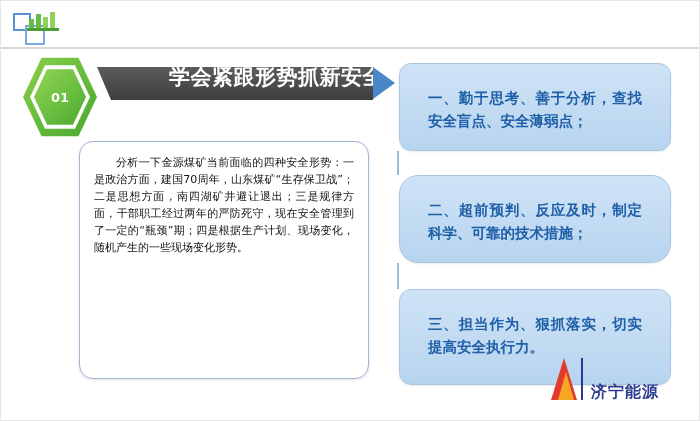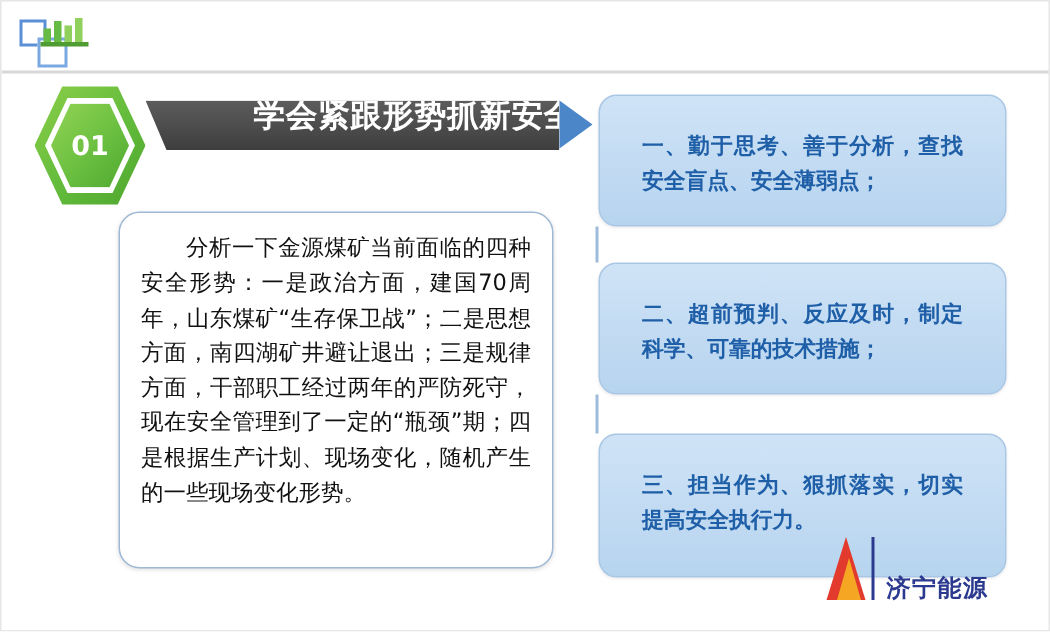--- a/index.html
+++ b/index.html
@@ -106,21 +106,21 @@
   .badge-hex .hex-num {
     position: absolute;
     left: 0;
     top: 0;
     width: 74px;
     height: 82px;
     display: flex;
     align-items: center;
     justify-content: center;
     color: #ffffff;
-    font-size: 18px;
+    font-size: 13px;
     font-weight: bold;
   }
 
   
   .title-banner {
     position: absolute;
     left: 96px;
     top: 66px;
     width: 276px;
     height: 33px;
@@ -192,21 +192,21 @@
     background: #ffffff;
     border: 1px solid #9fb8d4;
     border-radius: 14px;
     box-shadow: 0 1px 3px rgba(0,0,0,0.12);
     box-sizing: border-box;
     padding: 12px 14px 10px 14px;
     overflow: hidden;
   }
   .body-box p {
     margin: 0;
-    font-size: 15px;
+    font-size: 11px;
     line-height: 1.55;
     color: #111111;
     text-indent: 2em;
     text-align: justify;
   }
   .body-box p + p {
     margin-top: 1px;
   }
 
   
@@ -223,21 +223,21 @@
   }
   .panel .ptext {
     margin: 12px;
     font-size: 14.5px;
     line-height: 1.62;
     color: #1f5fa8;
     font-weight: bold;
     text-align: justify;
   }
   .panel-1 { top: 62px;  height: 88px; }
-  .panel-2 { top: 174px; height: 88px; }
+  .panel-2 { top: 174px; height: 88px; border-radius: 19px; }
   .panel-3 { top: 288px; height: 96px; }
 
   .panel-link {
     position: absolute;
     left: 396px;
     width: 2px;
     background: #9dbbdb;
   }
   .link-1 { top: 150px; height: 24px; }
   .link-2 { top: 262px; height: 26px; }

